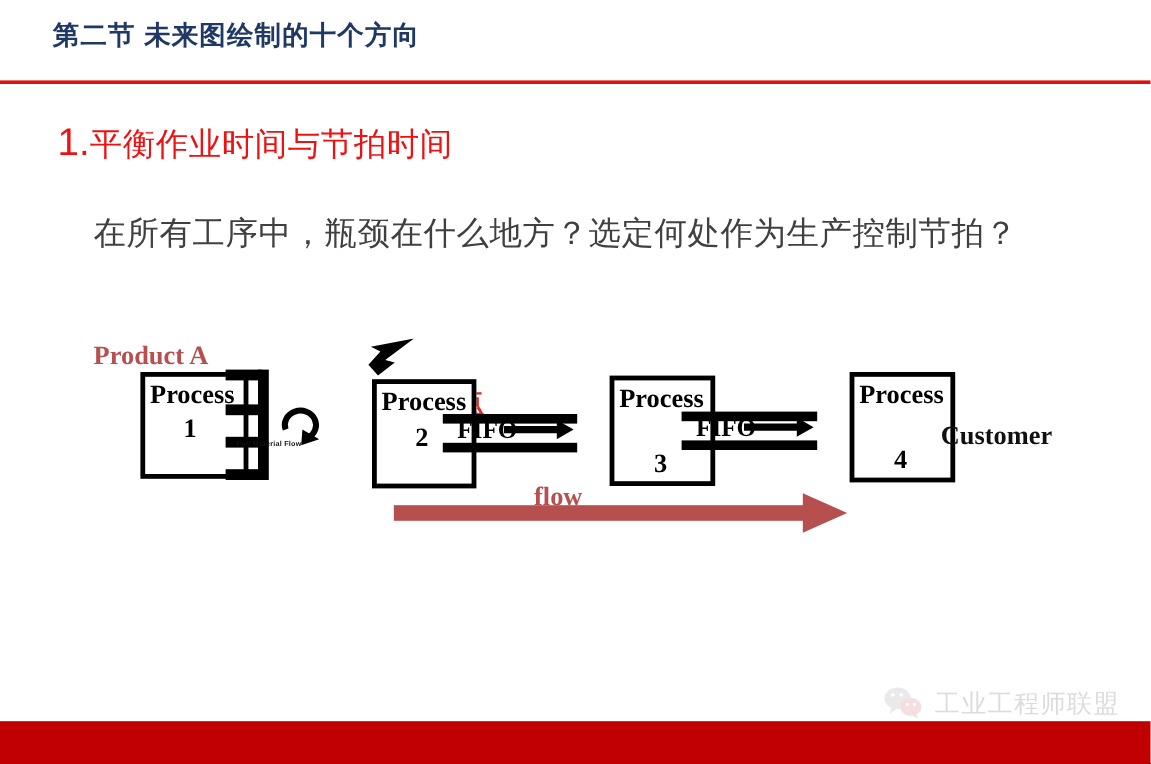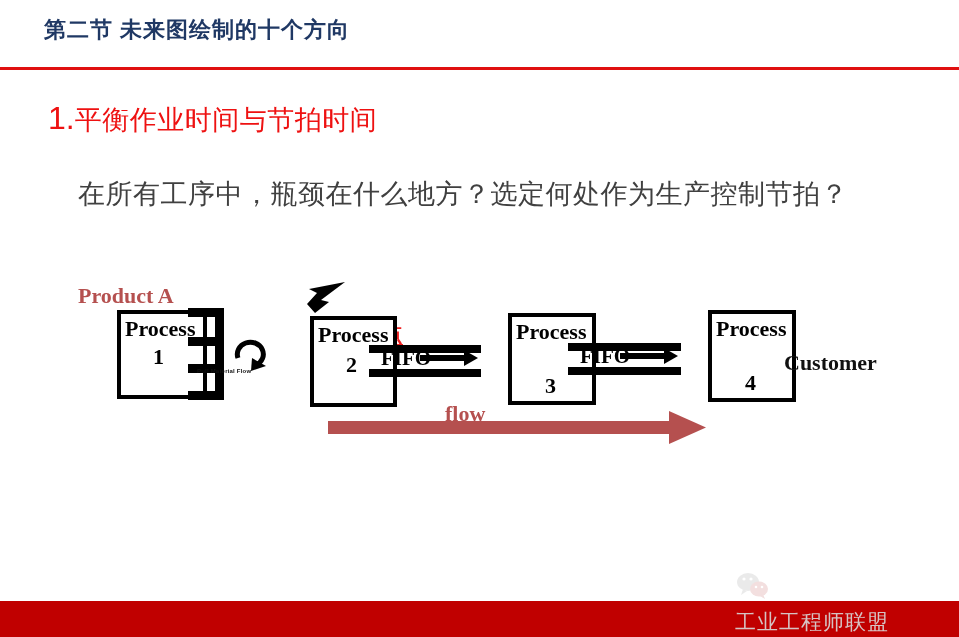--- a/index.html
+++ b/index.html
@@ -171,24 +171,23 @@
     top: 601px;
     width: 959px;
     height: 36px;
     background: #c00000;
   }
   .watermark {
     position: absolute;
     left: 735px;
     top: 570px;
     display: flex;
-    align-items: flex-start;
+    align-items: flex-end;
     gap: 8px;
     opacity: 0.90;
-    flex-direction: column;
   }
   .watermark .wm-text {
     font-family: "Liberation Sans", sans-serif;
     font-size: 21px;
     color: #d9d9d9;
     letter-spacing: 1px;
     white-space: nowrap;
   }
 </style>
 </head>

